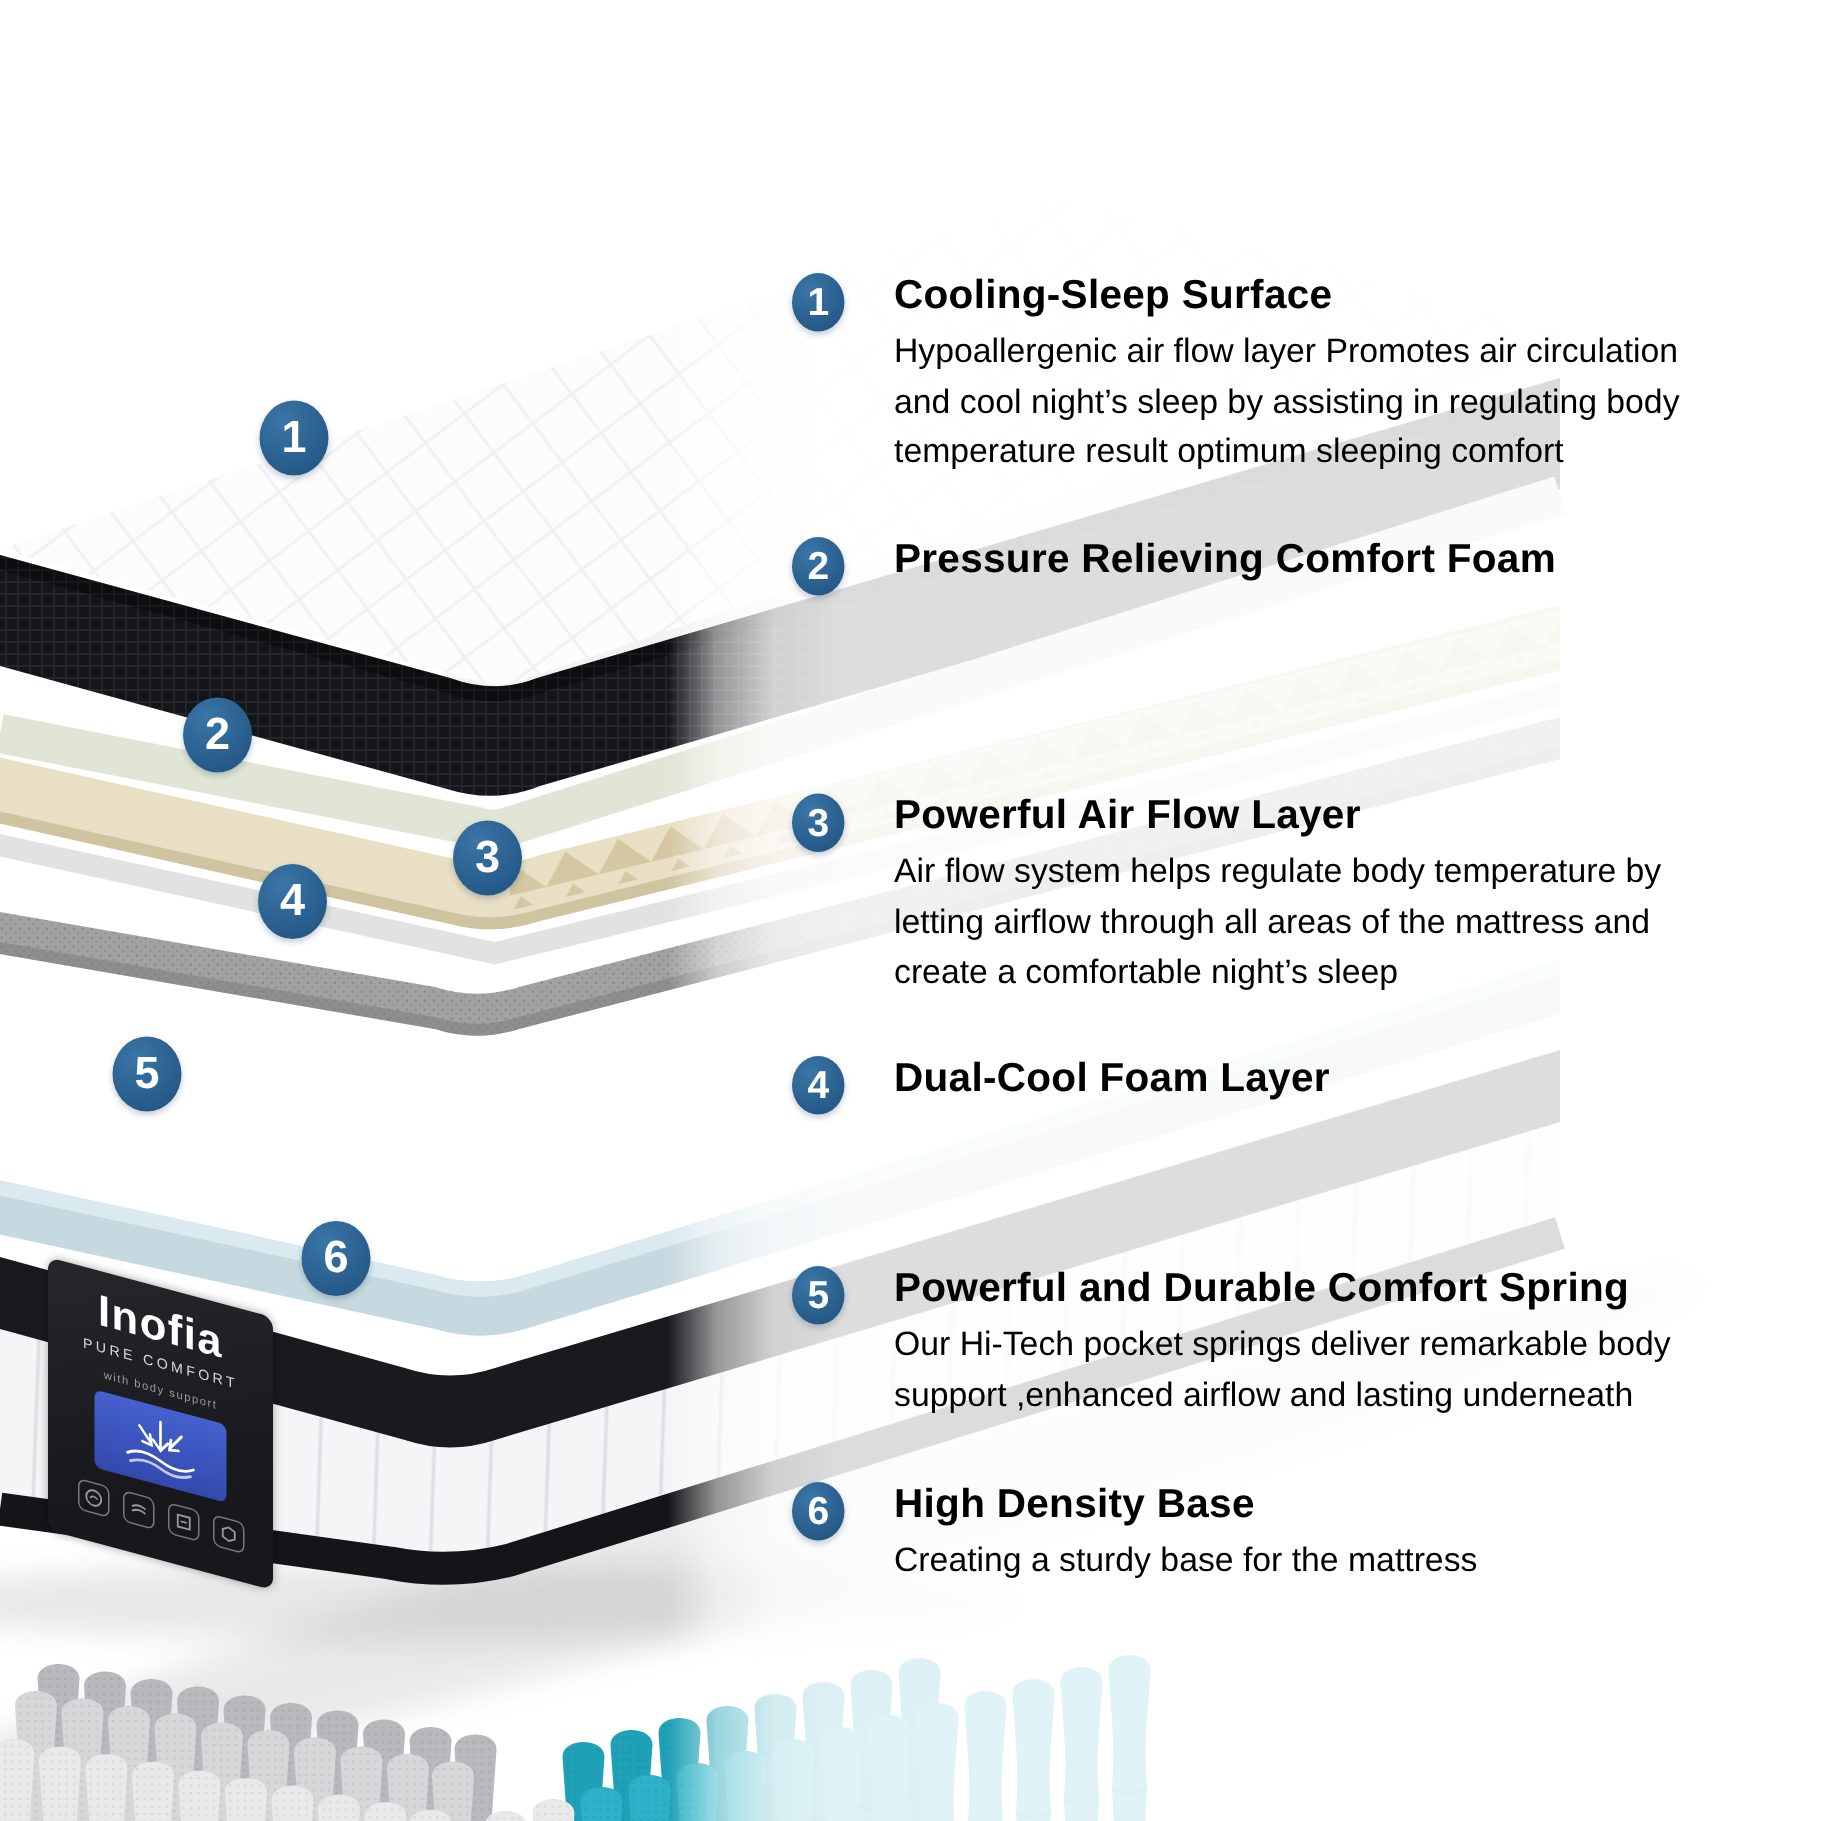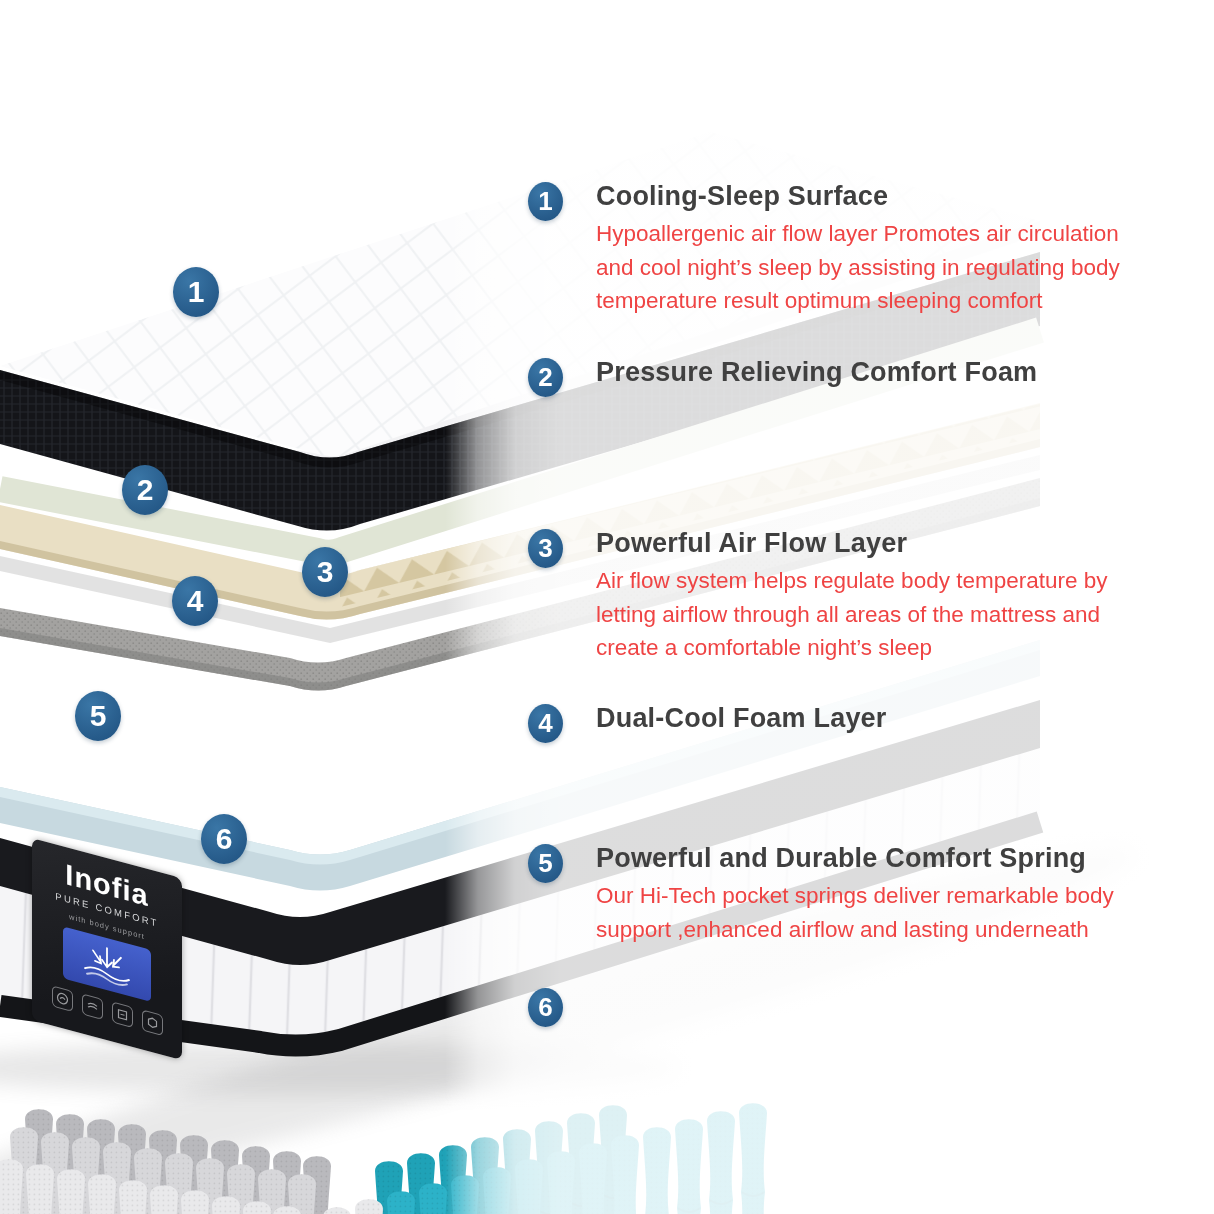--- a/index.html
+++ b/index.html
@@ -23,25 +23,25 @@
     box-shadow:0 2px 4px rgba(20,50,80,0.25);
   }
   .badge.on-mattress{width:46px;height:50px;font-size:30px;}
   .badge.in-list{width:35px;height:39px;font-size:26px;}
   
   .sections{position:absolute;left:528px;top:0;width:676px;z-index:3;}
   .item{position:absolute;left:0;width:676px;}
   .item .num{position:relative;float:left;}
   .item .content{margin-left:68px;}
   .item h2{
-    margin:0;font-size:27px;line-height:36px;color:#404040;font-weight:700;
+    margin:0;font-size:27px;line-height:36px;color:#000000;font-weight:700;
     letter-spacing:0.2px;white-space:nowrap;
   }
   .item p{
-    margin:3px 0 0 0;font-size:22.5px;line-height:33.5px;color:#ef4444;
+    margin:3px 0 0 0;font-size:22.5px;line-height:33.5px;color:#000000;
     white-space:pre-line;font-weight:400;
   }
   
   .label-panel{
     position:absolute;left:32px;top:838px;width:150px;height:182px;z-index:2;
     background:linear-gradient(160deg,#26272b,#17181c 70%);
     border-radius:8px;transform:skewY(15deg);transform-origin:0 0;
     display:flex;flex-direction:column;align-items:center;box-sizing:border-box;
     padding-top:12px;box-shadow:0 0 6px rgba(0,0,0,0.35);
   }
@@ -299,16 +299,20 @@
       <div class="badge in-list num" style="position:relative;left:0;top:4px;">5</div>
       <div class="content">
         <h2>Powerful and Durable Comfort Spring</h2>
         <p>Our Hi-Tech pocket springs deliver remarkable body
 support ,enhanced airflow and lasting underneath</p>
       </div>
     </div>
 
     <div class="item" style="top:984px;">
       <div class="badge in-list num" style="position:relative;left:0;top:4px;">6</div>
+      <div class="content">
+        <h2>High Density Base</h2>
+        <p>Creating a sturdy base for the mattress</p>
+      </div>
     </div>
 
   </div>
 </div>
 
 </body></html>

